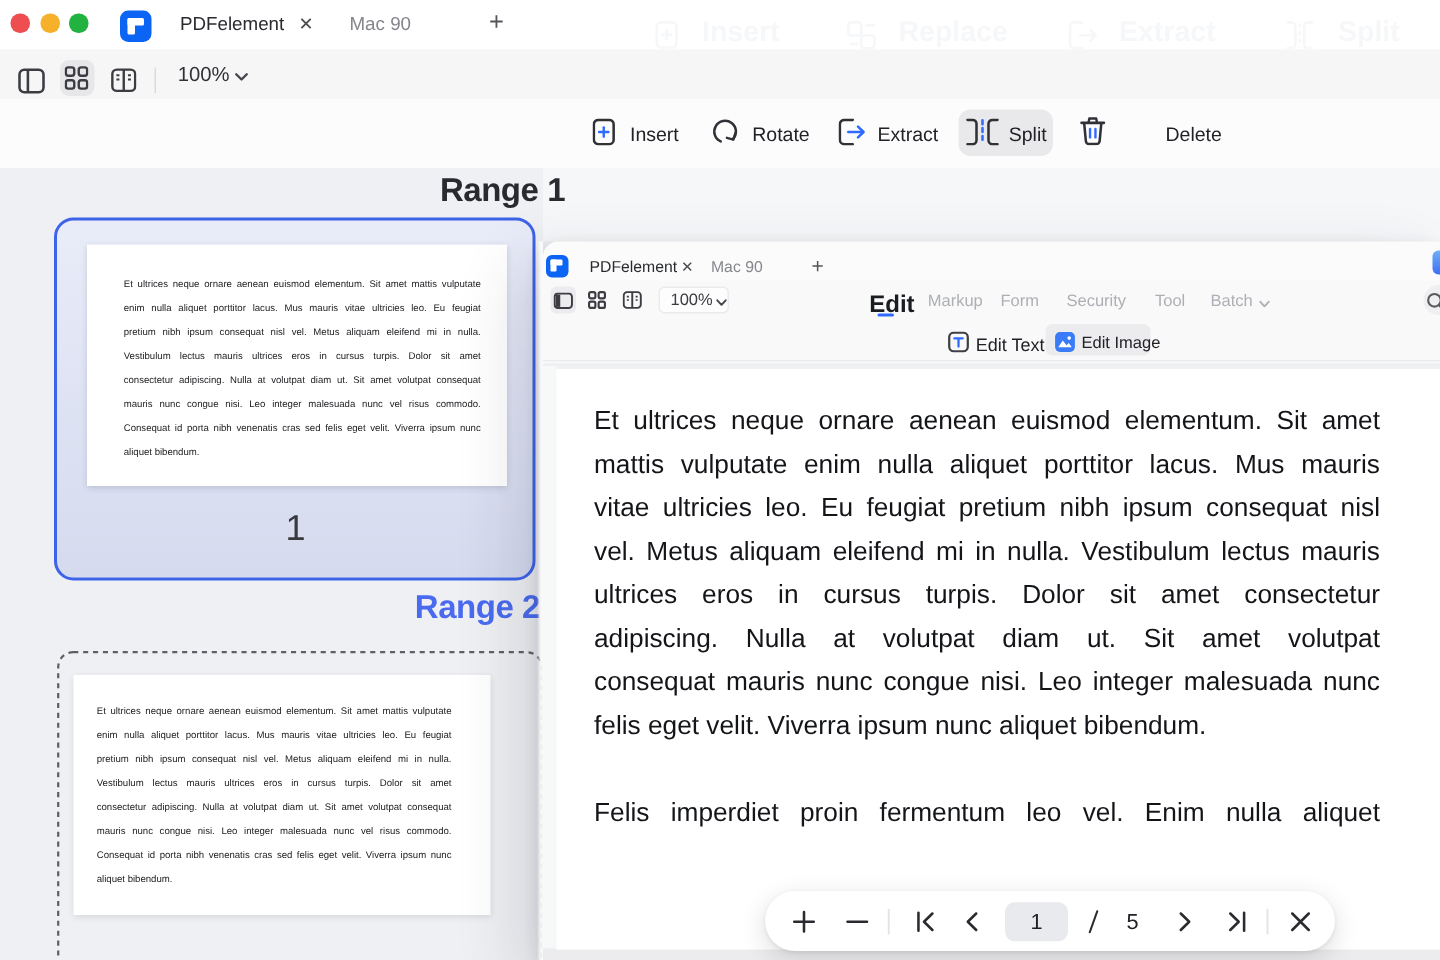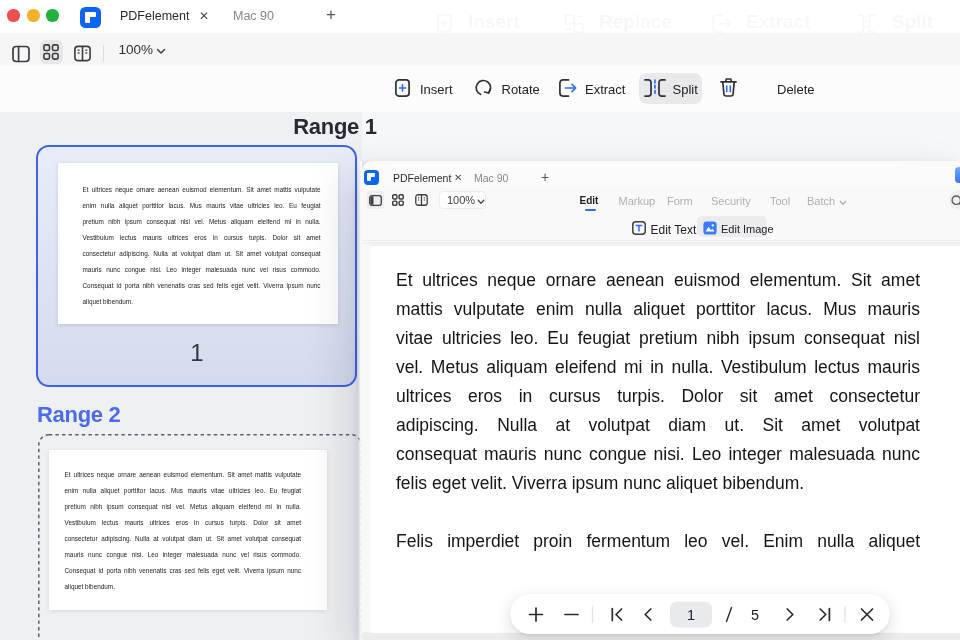--- a/index.html
+++ b/index.html
@@ -24,21 +24,21 @@
   .tbtxt { font-size:13px; color:#212227; top:15.5px; }
 
   
   #panel { left:0; top:112px; width:960px; height:528px; background:#eff0f3; }
   #panel-light { left:362px; top:0; width:598px; height:49px; background:#f6f7f9; }
   #range1 { left:0; top:2px; width:670px; text-align:center; font-size:22px; font-weight:700; color:#292a2f; letter-spacing:-0.3px; }
   #card1 { left:35.5px; top:33px; width:321.5px; height:242px; border:2px solid #3d63e9; border-radius:13px;
            background:linear-gradient(180deg,#e9ecf8 0%, #dde2f3 55%, #d5daee 100%); }
   #page1 { left:57.5px; top:51px; width:280px; height:160.5px; background:#fff; box-shadow:0 1px 4px rgba(40,45,60,.16); }
   #num1 { left:35.5px; top:227px; width:323px; text-align:center; font-size:24px; font-weight:400; color:#38393e; }
-  #range2 { left:37px; top:290px; width:323px; text-align:left; font-size:22px; font-weight:700; color:#4a6bf0; letter-spacing:-0.3px; }
+  #range2 { left:37px; top:280px; width:323px; text-align:right; font-size:22px; font-weight:700; color:#4a6bf0; letter-spacing:-0.3px; }
   #card2 { left:37.5px; top:321.5px; width:324px; height:210px; }
   #page2 { left:48.5px; top:337.5px; width:278px; height:160.5px; background:#fff; box-shadow:0 1px 4px rgba(40,45,60,.12); }
   .thumbtext { font-size:6.4px; line-height:16.05px; color:#1b1c1f; }
   .thumbtext div { text-align:justify; text-align-last:justify; }
   .thumbtext div.last { text-align-last:left; }
 
   
   #owin { left:362px; top:161px; width:598px; height:479px; background:#fbfbfc; border-top-left-radius:10px;
           box-shadow:-3px 3px 10px rgba(40,45,60,.12), -14px 16px 44px rgba(40,45,60,.16); }
   #odoc { position:absolute; left:0px; top:81px; width:598px; height:398px; background:#eef0f1; }
@@ -233,21 +233,21 @@
     <line x1="3.7" y1="8" x2="5.5" y2="8" stroke="#3c3d42" stroke-width="1.4"></line>
     <line x1="11.5" y1="5" x2="13.3" y2="5" stroke="#3c3d42" stroke-width="1.4"></line>
     <line x1="11.5" y1="8" x2="13.3" y2="8" stroke="#3c3d42" stroke-width="1.4"></line>
   </svg>
   <div class="abs" style="left:77px;top:30px;width:47px;height:17.5px;border:1px solid #ebebed;border-radius:4px;background:#fdfdfe;"></div>
   <div class="abs" style="left:85px;top:33px;font-size:11px;color:#3c3d42;">100%</div>
   <svg class="abs" style="left:114.5px;top:37.5px;" width="8" height="6" viewBox="0 0 8 6">
     <polyline points="1.2,1.2 4,4.2 6.8,1.2" fill="none" stroke="#46474c" stroke-width="1.3" stroke-linecap="round" stroke-linejoin="round"></polyline>
   </svg>
 
-  <div class="abs" style="left:217.5px;top:33.5px;font-size:10px;font-weight:700;color:#1b1c21;">Edit</div>
+  <div class="abs" style="left:217.5px;top:33.5px;font-size:16px;font-weight:700;color:#1b1c21;">Edit</div>
   <div class="abs" style="left:223px;top:47.5px;width:11px;height:2.6px;border-radius:1.3px;background:#2f6bfe;"></div>
   <div class="abs" style="left:256.5px;top:34px;font-size:11px;color:#aeafb4;text-align:center;">Markup</div>
   <div class="abs" style="left:305px;top:34px;font-size:11px;color:#aeafb4;text-align:center;">Form</div>
   <div class="abs" style="left:349px;top:34px;font-size:11px;color:#aeafb4;">Security</div>
   <div class="abs" style="left:408px;top:34px;font-size:11px;color:#aeafb4;">Tool</div>
   <div class="abs" style="left:445px;top:34px;font-size:11px;color:#aeafb4;">Batch</div>
   <svg class="abs" style="left:477px;top:39px;" width="8" height="6" viewBox="0 0 8 6">
     <polyline points="1.2,1.2 4,4.2 6.8,1.2" fill="none" stroke="#b0b1b6" stroke-width="1.3" stroke-linecap="round" stroke-linejoin="round"></polyline>
   </svg>
 

